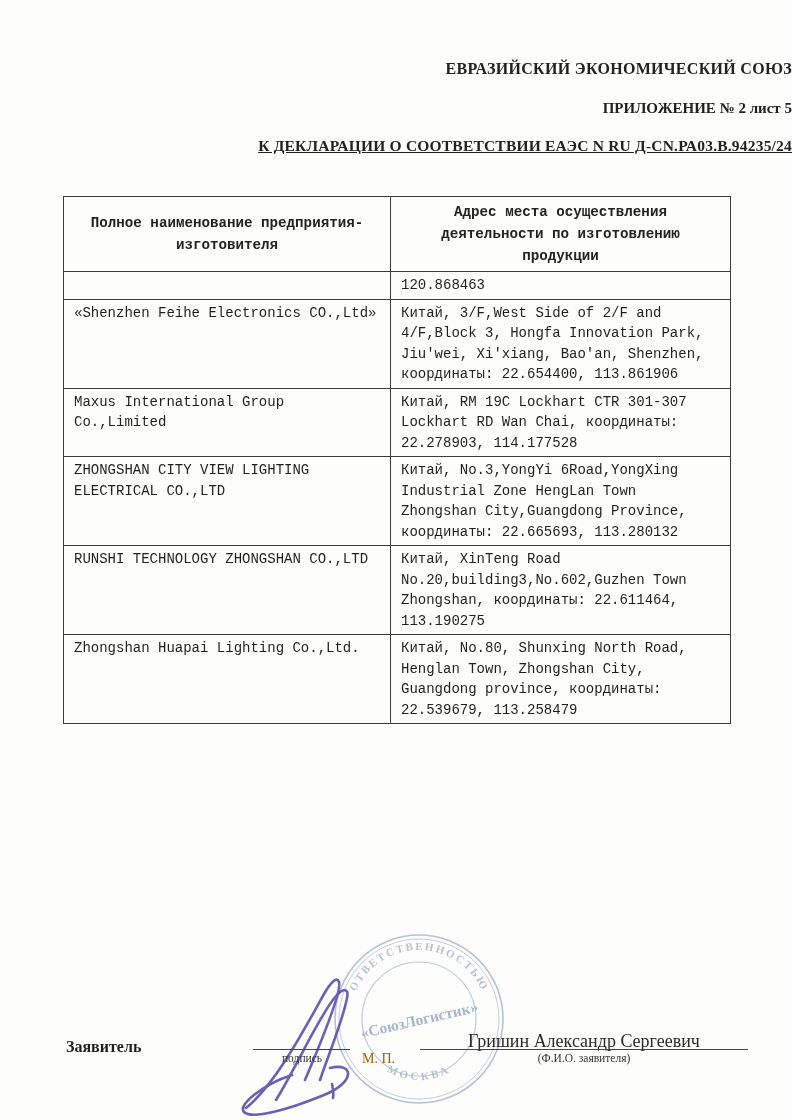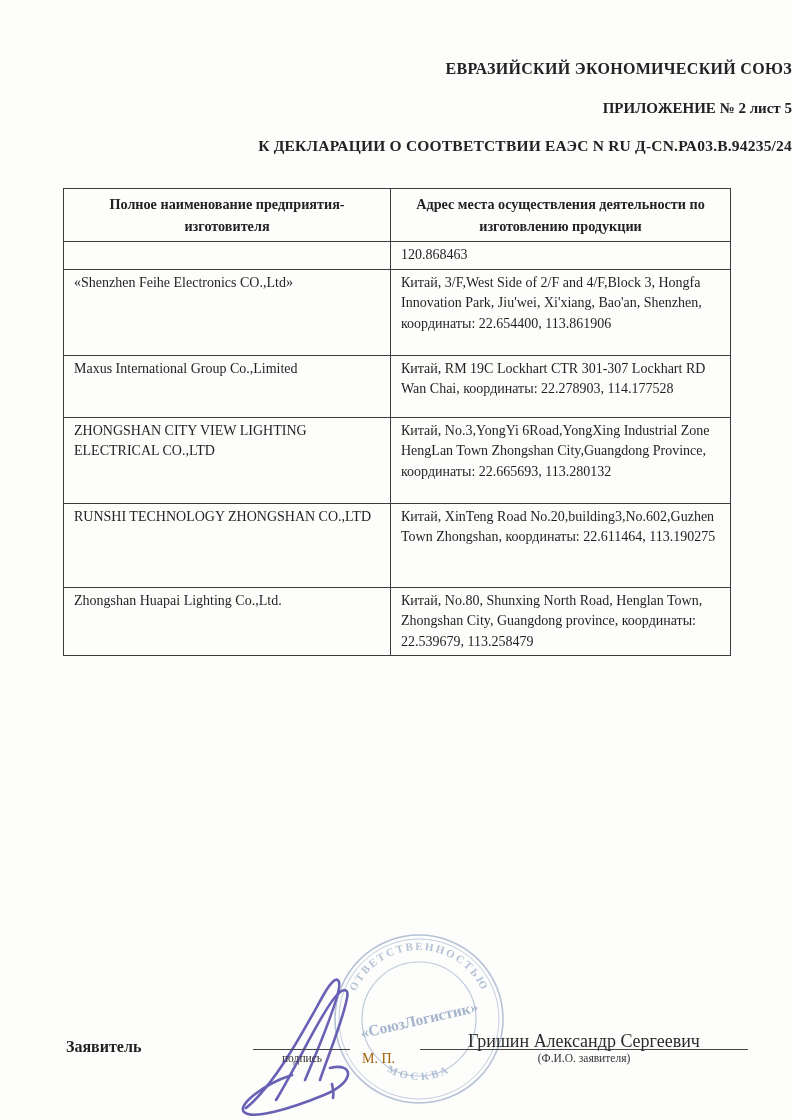--- a/index.html
+++ b/index.html
@@ -9,28 +9,29 @@
     margin:0 auto;
     background:#fdfdfc;
     font-family:"Liberation Serif","DejaVu Serif",serif;
     color:#1f1f1f;
     overflow:hidden;
   }
   .header{position:absolute;top:60px;left:0;width:100%;text-align:right;}
   .h-line{font-weight:bold;color:#222;}
   .h1{font-size:16px;letter-spacing:.3px;}
   .h2{font-size:15px;margin-top:22px;}
-  .h3{font-size:15.5px;margin-top:20px;letter-spacing:.2px;}
+  .h3{font-size:15.5px;margin-top:20px;letter-spacing:.2px;text-decoration:underline;}
 
   table.main{
-    position:absolute;left:63px;top:188px;
+    position:absolute;left:63px;top:196px;
     width:667px;
     border-collapse:collapse;
     table-layout:fixed;
     font-size:14px;
+    font-family:Liberation Mono, monospace;
   }
   table.main td,table.main th{
     border:1.4px solid #3c3c3c;
     vertical-align:top;
     padding:3px 10px 3px 10px;
     line-height:20.5px;
     word-wrap:break-word;
   }
   table.main th{
     font-size:14.2px;

